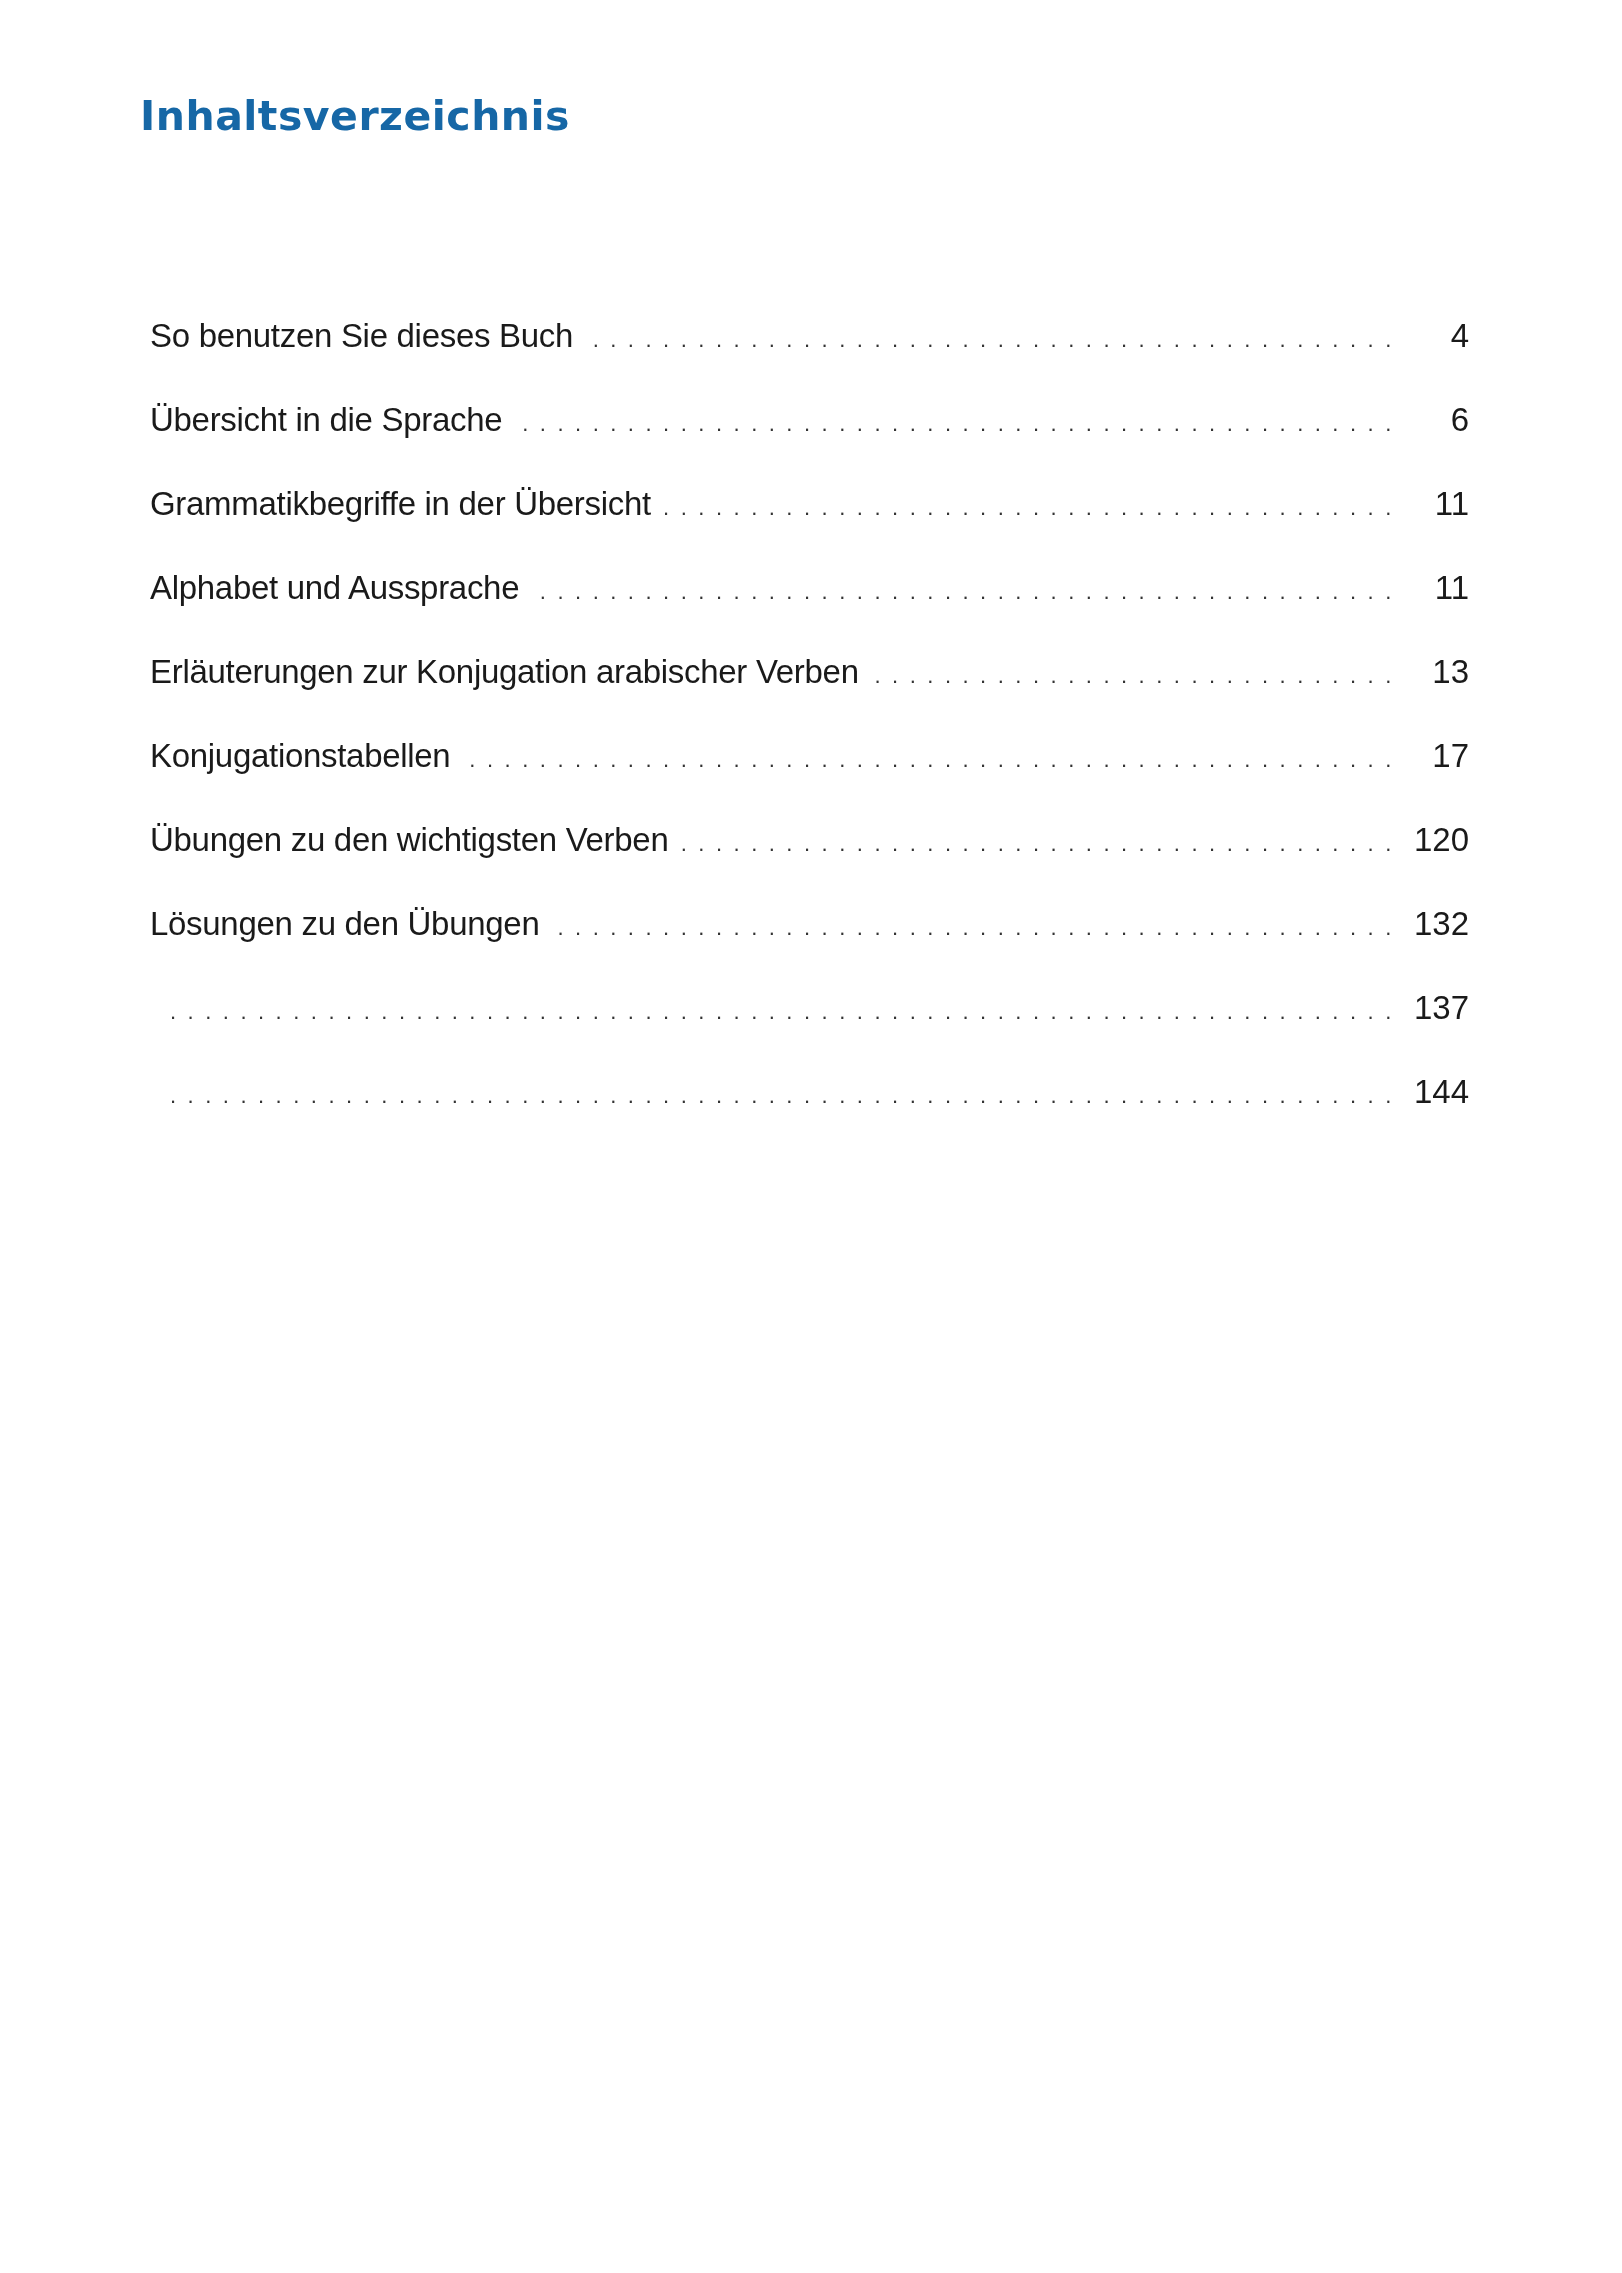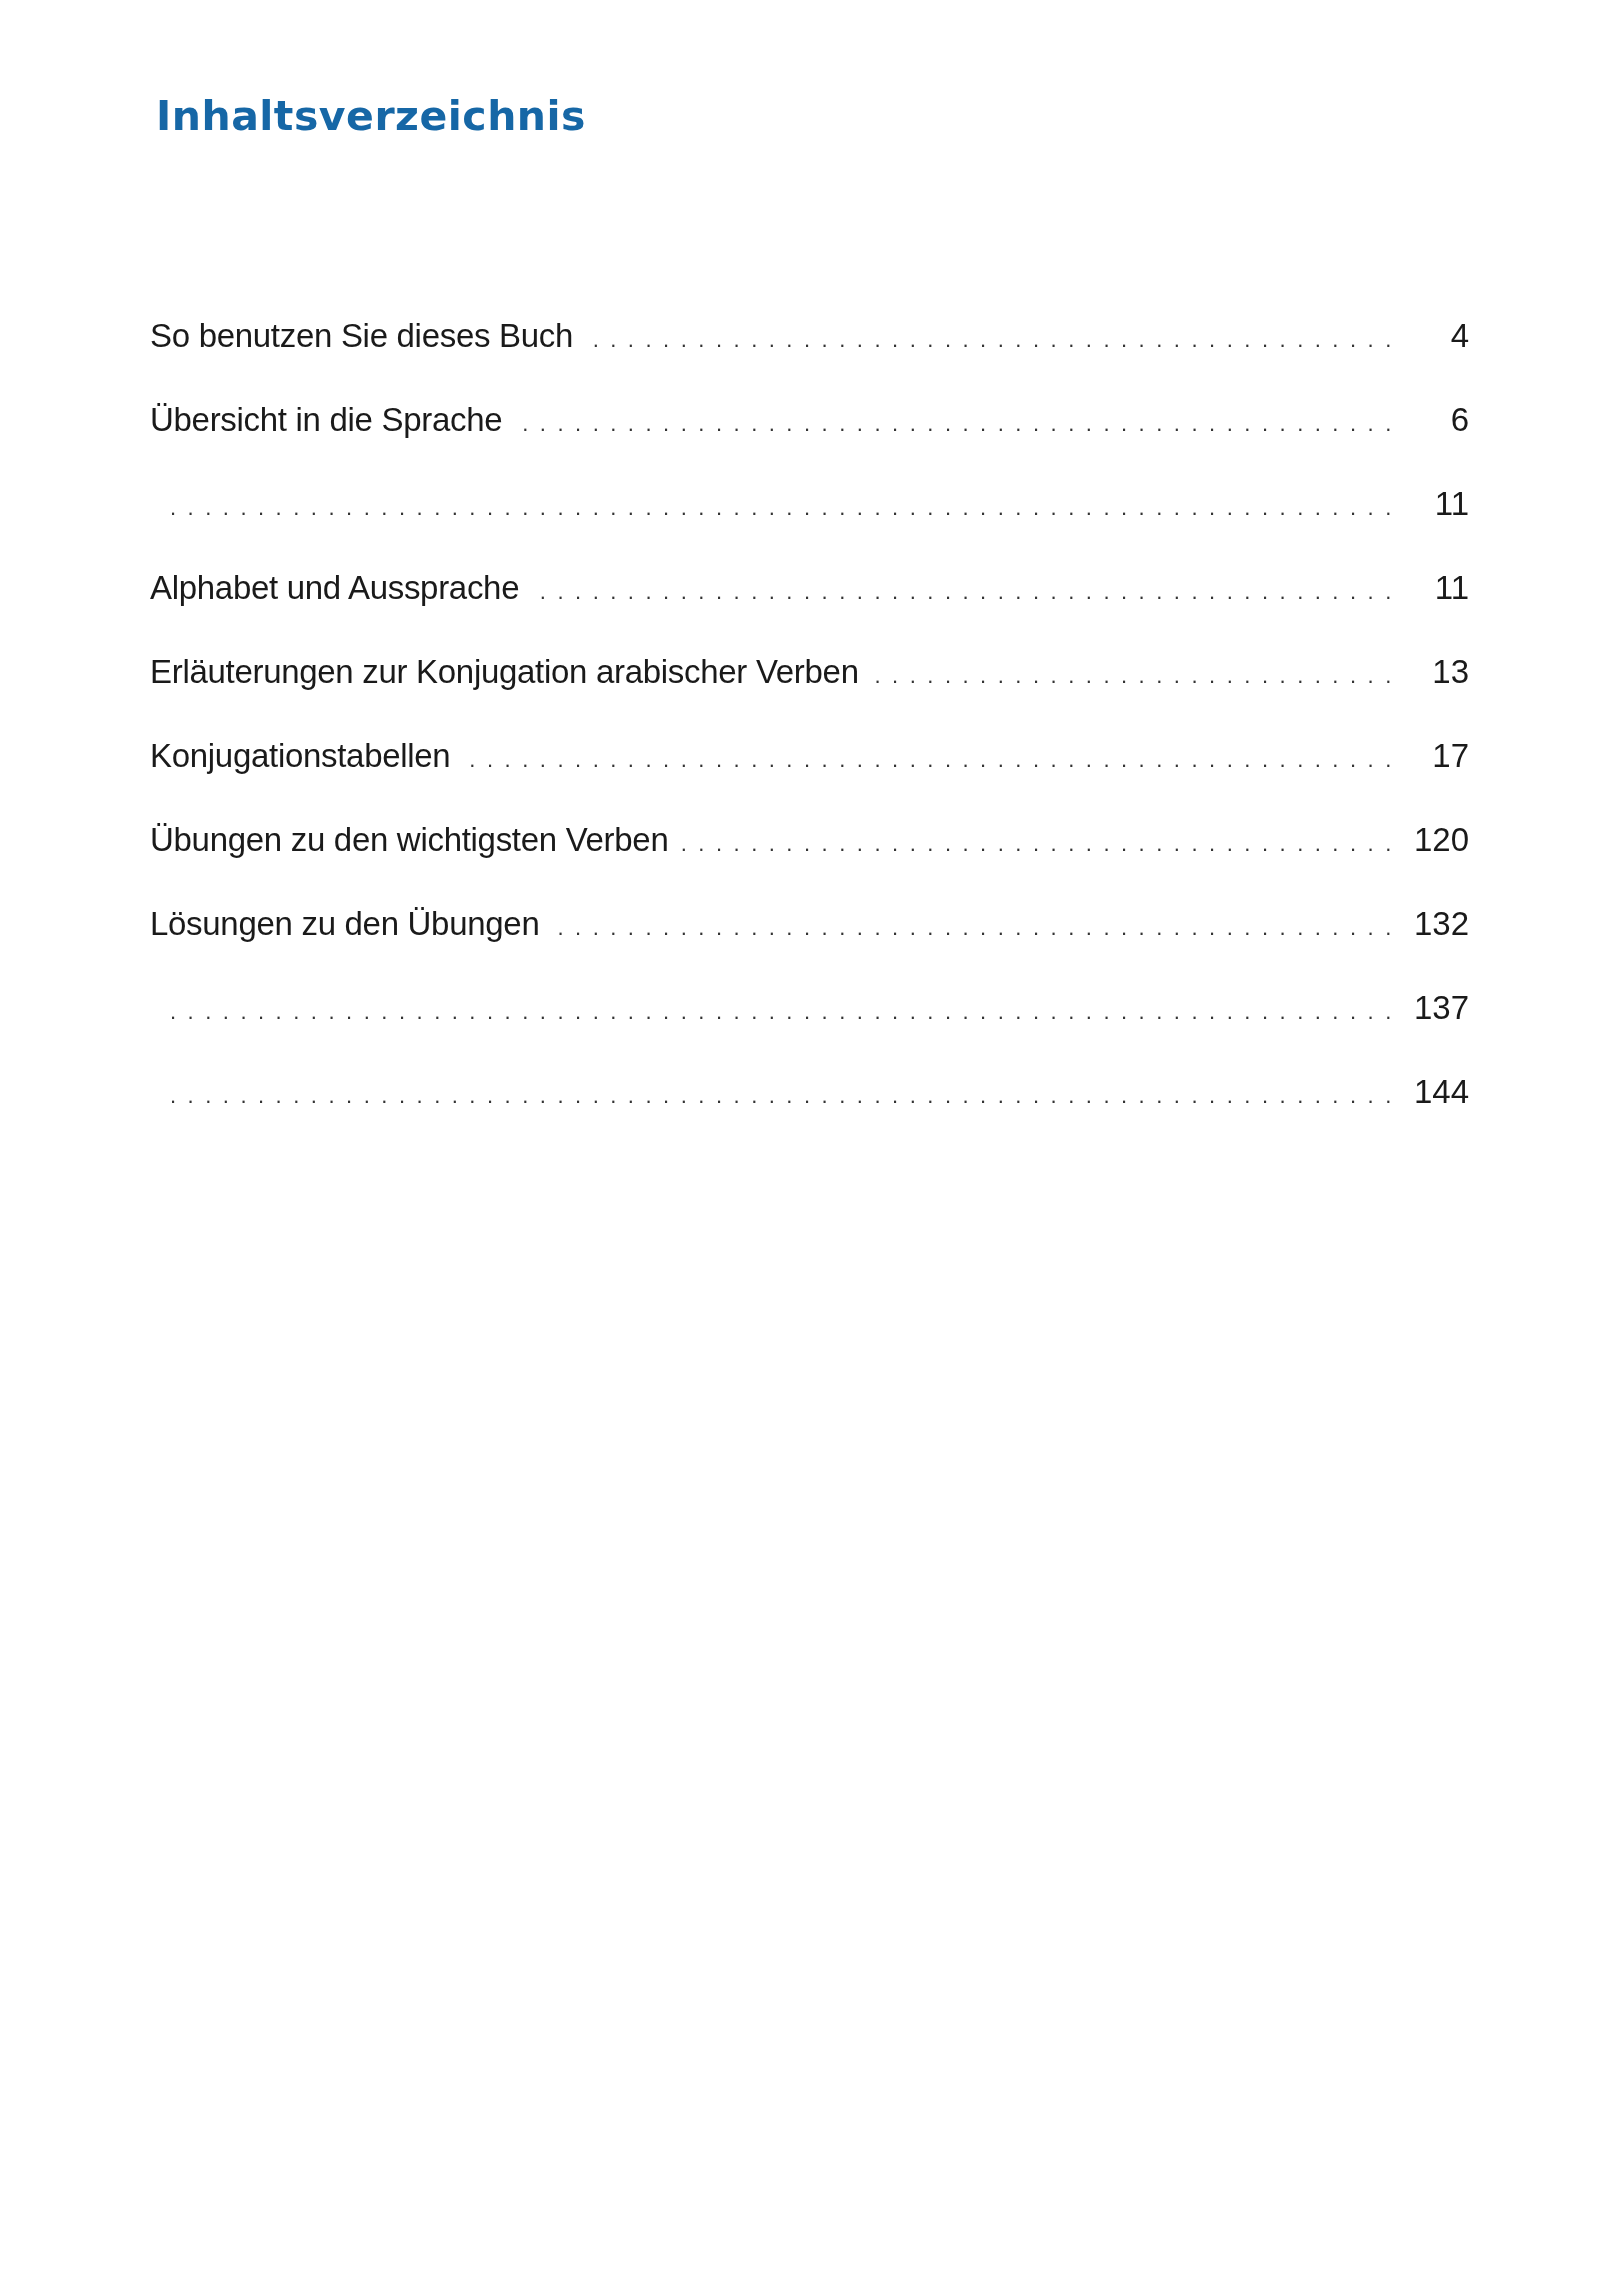--- a/index.html
+++ b/index.html
@@ -9,21 +9,21 @@
     }
     body {
       width: 1623px;
       height: 2274px;
       position: relative;
       overflow: hidden;
       font-family: "DejaVu Sans", "Liberation Sans", sans-serif;
     }
     .page-title {
       position: absolute;
-      left: 156px;
+      left: 140px;
       top: 96px;
       margin: 0;
       font-family: "DejaVu Sans", sans-serif;
       font-weight: bold;
       font-size: 41px;
       letter-spacing: 0.5px;
       color: #1667a6;
       line-height: 1;
     }
     .toc {
@@ -77,20 +77,21 @@
     <span class="toc-label">So benutzen Sie dieses Buch</span>
     <span class="toc-leader">........................................................................................................................</span>
     <span class="toc-page">4</span>
   </li>
   <li class="toc-row">
     <span class="toc-label">Übersicht in die Sprache</span>
     <span class="toc-leader">........................................................................................................................</span>
     <span class="toc-page">6</span>
   </li>
   <li class="toc-row">
+    <span class="toc-label">Grammatikbegriffe in der Übersicht</span>
     <span class="toc-leader">........................................................................................................................</span>
     <span class="toc-page">11</span>
   </li>
   <li class="toc-row">
     <span class="toc-label">Alphabet und Aussprache</span>
     <span class="toc-leader">........................................................................................................................</span>
     <span class="toc-page">11</span>
   </li>
   <li class="toc-row">
     <span class="toc-label">Erläuterungen zur Konjugation arabischer Verben</span>

